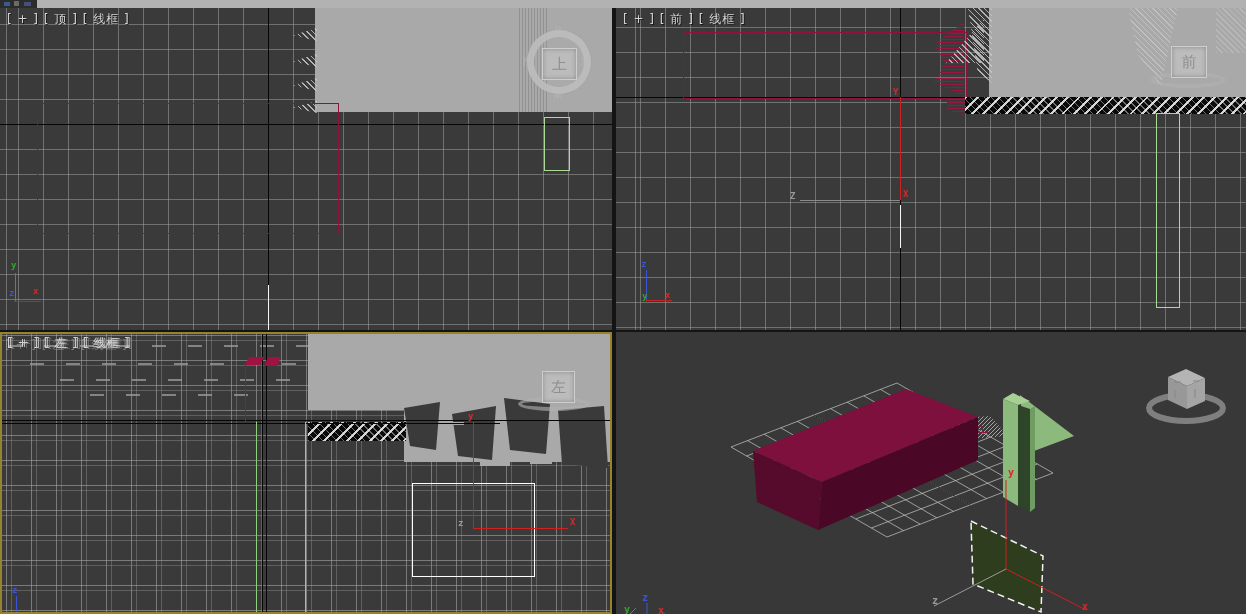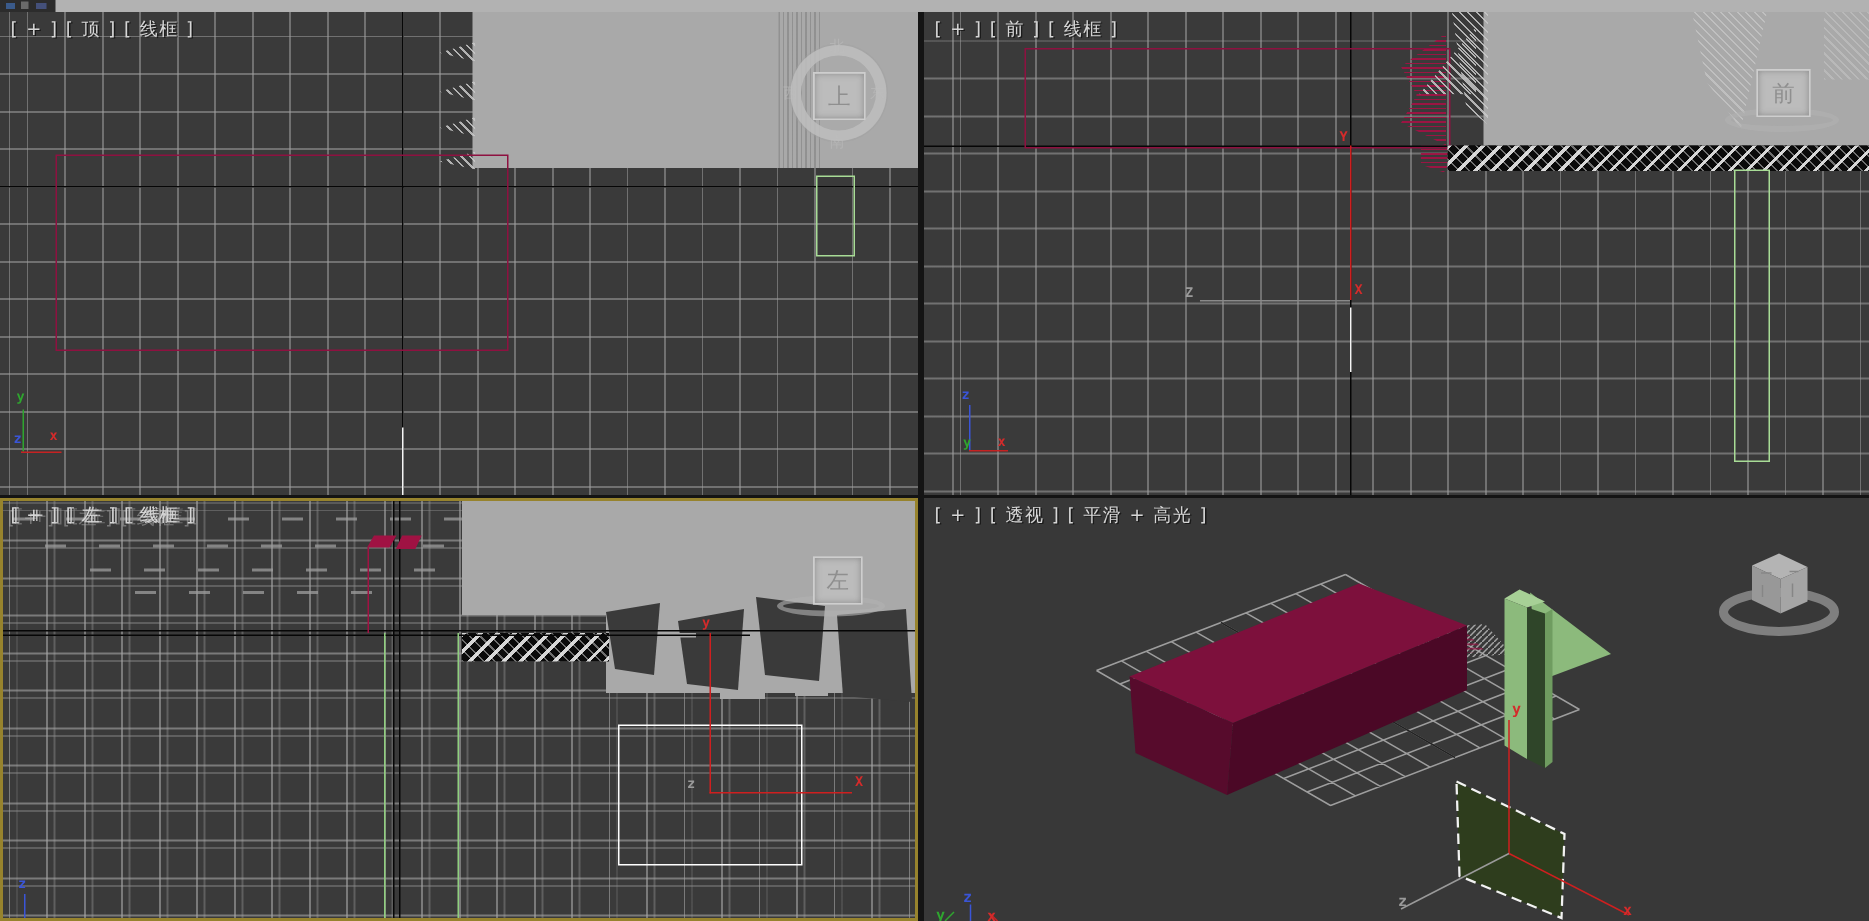--- a/index.html
+++ b/index.html
@@ -177,21 +177,20 @@
 
     <div class="abs" style="left:0;top:250px;width:60px;height:32px;">
       <div class="abs" style="left:16px;top:14px;width:1px;height:18px;background:#3a55d8;"></div>
       <div class="tag blu" style="left:12px;top:4px;">z</div>
     </div>
 
     <div class="active-outline"></div>
   </div>
 
   <div class="vp" id="vp-persp" style="left:616px;top:332px;width:630px;height:282px;">
-    <div class="vplabel">[ + ] [ 透视 ] [ 平滑 + 高光 ]</div>
 
     <svg class="abs" style="left:0;top:0;" width="630" height="282" viewBox="0 0 630 282">
       <defs>
         <pattern id="hg" width="4" height="4" patternUnits="userSpaceOnUse">
           <path d="M0 4L4 0" stroke="#b0b0b0" stroke-width="1"></path>
         </pattern>
         <pattern id="hc" width="3" height="3" patternUnits="userSpaceOnUse">
           <path d="M0 1.5H3" stroke="#8e1140" stroke-width="1"></path>
         </pattern>
       </defs>

